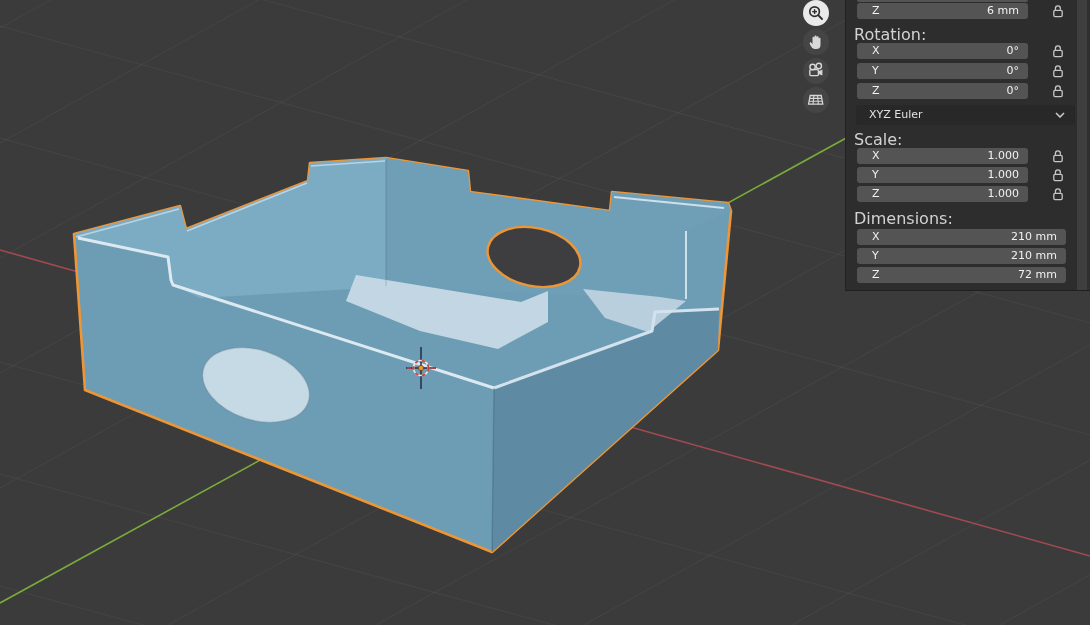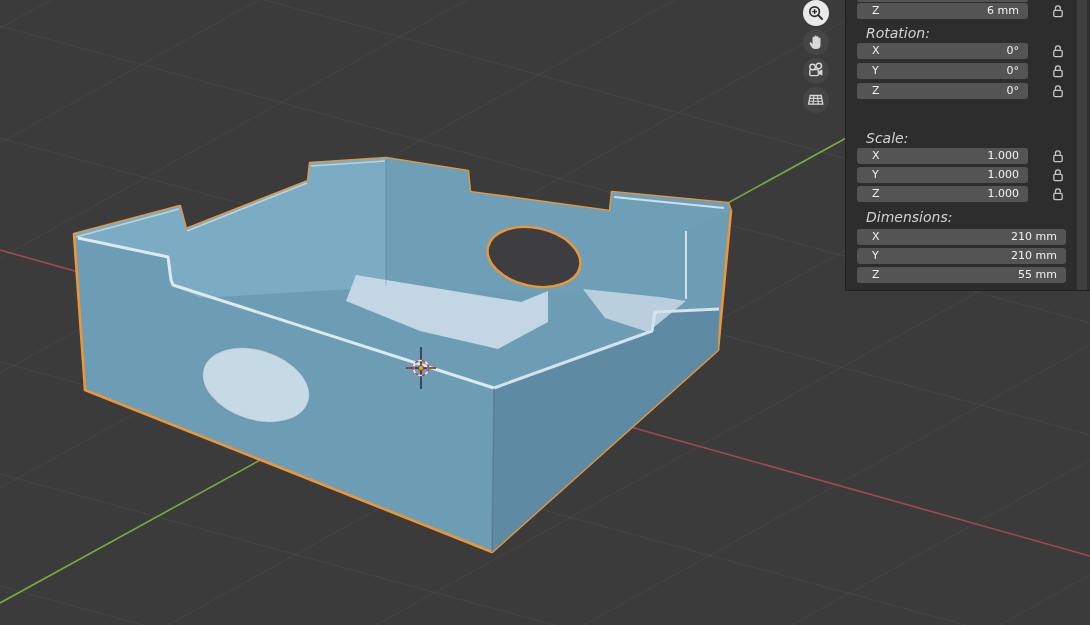--- a/index.html
+++ b/index.html
@@ -12,21 +12,21 @@
           box-sizing:border-box;}
   .edge-strip1{position:absolute;left:231px;top:0;width:10px;height:290px;background:#3e3e3e;}
   .edge-strip2{position:absolute;left:241px;top:0;width:4px;height:290px;background:#303030;}
   .nfield{position:absolute;left:11px;width:171px;height:16px;background:#545454;
           border-radius:3px;font-size:11px;color:#f1f1f1;line-height:16px;}
   .nfield.wide{width:209px;}
   .nfield .ax{position:absolute;left:15px;}
   .nfield .val{position:absolute;right:9px;}
   .sliver{position:absolute;left:11px;top:0;width:171px;height:2px;background:#545454;
           border-radius:0 0 2px 2px;}
-  .plabel{position:absolute;left:20px;font-size:14px;color:#d2d2d2;font-style:italic;}
+  .plabel{position:absolute;left:8px;font-size:16px;color:#d2d2d2;}
   .lock{position:absolute;left:205px;width:14px;height:14px;}
   .ndrop{position:absolute;left:10px;top:105px;width:219px;height:20px;background:#282828;
          border-radius:3px;font-size:11px;color:#e2e2e2;line-height:20px;}
   .ndrop .dtext{position:absolute;left:13px;}
   .ndrop .chev{position:absolute;right:10px;top:7px;}
   
   .gizbtn{position:absolute;left:803px;width:26px;height:26px;border-radius:50%;
           background:#454545;}
   .gizbtn.lit{background:#e9e9e9;}
   .gizbtn svg{position:absolute;left:0;top:0;}
@@ -156,20 +156,26 @@
       <span class="ax">Z</span>
       <span class="val">0°</span>
     </div>
     <div class="lock" style="top:84px">
       <svg width="14" height="14" viewBox="0 0 12 13">
           <path d="M3.6,5 V3.2 a2.3,2.3 0 0 1 4.6,0 V4.3" fill="none" stroke="#c6c6c6" stroke-width="1.2"></path>
           <rect x="2.1" y="5" width="7.8" height="5.8" rx="1.2" fill="none" stroke="#c6c6c6" stroke-width="1.2"></rect>
         </svg>
     </div>
 
+    <div class="ndrop">
+      <span class="dtext">XYZ Euler</span>
+      <svg class="chev" width="10" height="6" viewBox="0 0 10 6">
+        <polyline points="1,1 5,5 9,1" fill="none" stroke="#c8c8c8" stroke-width="1.6"></polyline>
+      </svg>
+    </div>
 
     <div class="plabel" style="top:130px">Scale:</div>
 
     <div class="nfield" style="top:148px">
       <span class="ax">X</span>
       <span class="val">1.000</span>
     </div>
     <div class="lock" style="top:149px">
       <svg width="14" height="14" viewBox="0 0 12 13">
           <path d="M3.6,5 V3.2 a2.3,2.3 0 0 1 4.6,0 V4.3" fill="none" stroke="#c6c6c6" stroke-width="1.2"></path>
@@ -202,16 +208,16 @@
     <div class="nfield wide" style="top:229px">
       <span class="ax">X</span>
       <span class="val">210 mm</span>
     </div>
     <div class="nfield wide" style="top:248px">
       <span class="ax">Y</span>
       <span class="val">210 mm</span>
     </div>
     <div class="nfield wide" style="top:267px">
       <span class="ax">Z</span>
-      <span class="val">55 mm</span>
+      <span class="val">72 mm</span>
     </div>
   </div>
 </div>
 
 </body></html>

